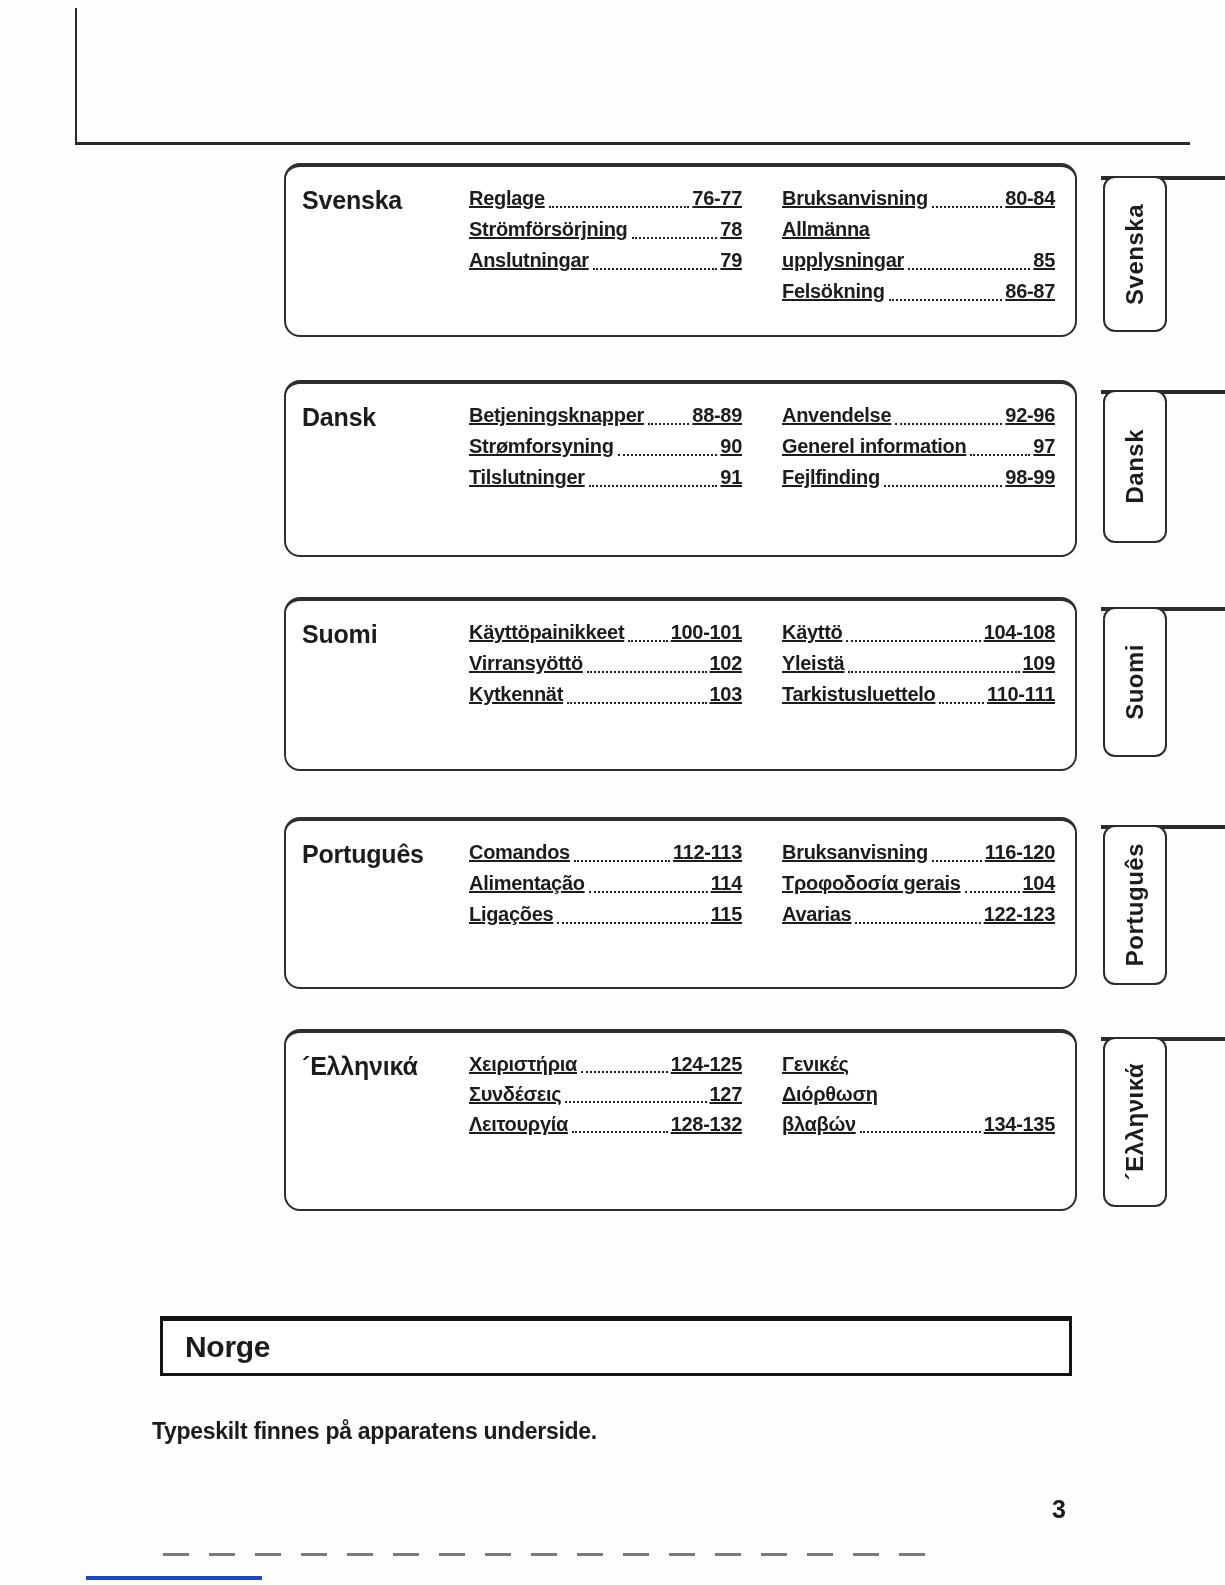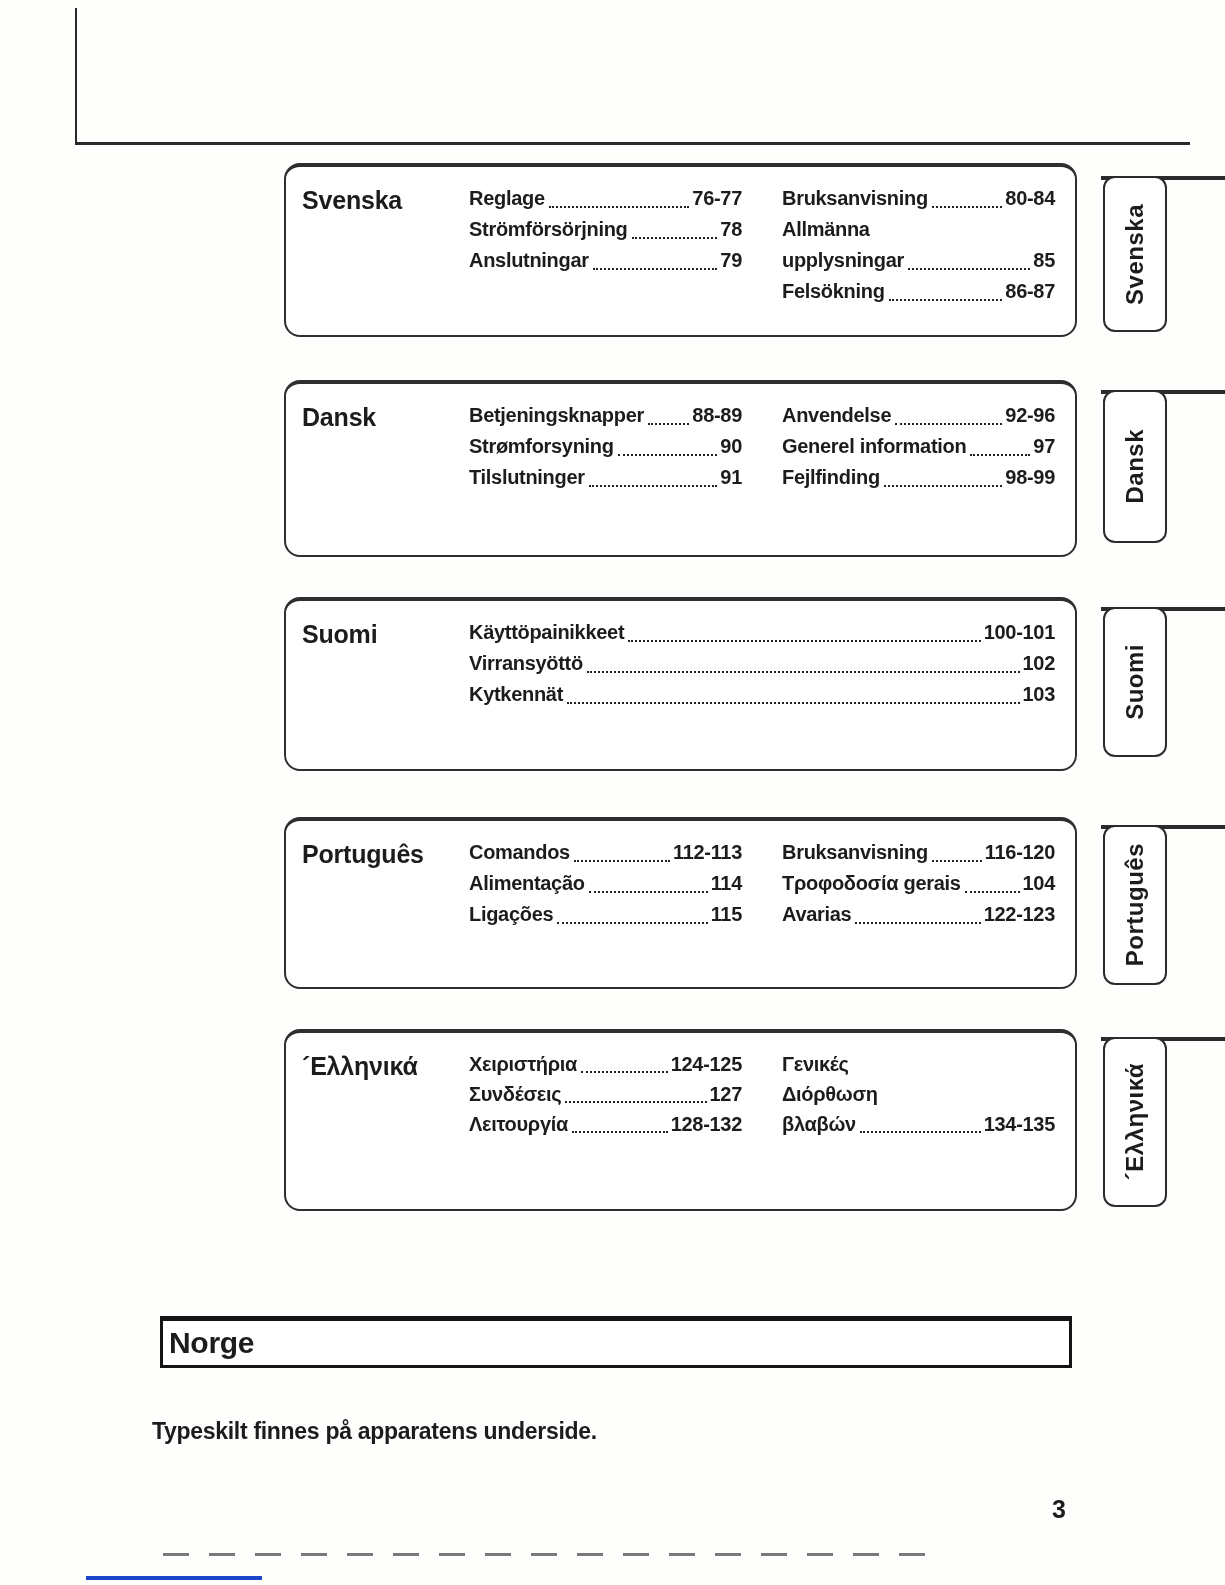--- a/index.html
+++ b/index.html
@@ -18,21 +18,21 @@
   .toc-box {
     position:absolute; left:284px; width:793px;
     border:2px solid #2e2e2e; border-top-width:4px; border-radius:16px;
     background:#fff; display:flex; padding:16px 20px 10px 16px;
   }
   .lang-name {
     width:167px; font-size:25px; font-weight:bold; padding-top:3px;
     letter-spacing:-0.2px; flex:0 0 auto;
   }
   .cols { flex:1; display:flex; gap:40px; min-width:0; }
-  .col { flex:1; display:flex; flex-direction:column; min-width:0; }
+  .col { flex:1; display:flex; flex-direction:column; min-width:0;text-decoration:underline; }
   .entry {
     display:flex; align-items:baseline; font-size:20px; line-height:31px;
     font-weight:bold; letter-spacing:-0.3px; white-space:nowrap;
   }
   .tight .entry { line-height:30px;text-align:right; }
   .leader {
     flex:1; align-self:flex-end; margin:0 3px 6px 4px; min-width:10px;
     border-bottom:2px dotted #222;
   }
   .pg { white-space:nowrap; }
@@ -46,23 +46,23 @@
     border:2.5px solid #2b2b2b; border-radius:12px; background:#fff;
     display:flex; align-items:center; justify-content:center;
   }
   .tab-label {
     writing-mode:vertical-rl; transform:rotate(180deg);
     font-weight:bold; font-size:24px; letter-spacing:0.5px; white-space:nowrap;
   }
 
   
   .norge-box {
-    position:absolute; left:160px; top:1316px; width:912px; height:52px;
+    position:absolute; left:160px; top:1316px; width:912px; height:60px;
     border:3px solid #141414; border-top-width:5px; background:#fff;
-    display:flex; align-items:center; padding-left:6px;
+    display:flex; align-items:center; padding-left:22px;
   }
   .norge-label { font-size:30px; font-weight:bold; letter-spacing:-0.3px; }
 
   .footer-note {
     position:absolute; left:152px; top:1418px; font-size:23px; font-weight:bold;
     letter-spacing:-0.3px;
   }
   .page-number { position:absolute; left:1052px; top:1495px; font-size:25px; font-weight:bold; }
 
   
@@ -178,20 +178,37 @@
           <span class="lbl">Virransyöttö</span>
           <span class="leader"></span>
           <span class="pg">102</span>
         </div>
         <div class="entry">
           <span class="lbl">Kytkennät</span>
           <span class="leader"></span>
           <span class="pg">103</span>
         </div>
       </div>
+      <div class="col">
+        <div class="entry">
+          <span class="lbl">Käyttö</span>
+          <span class="leader"></span>
+          <span class="pg">104-108</span>
+        </div>
+        <div class="entry">
+          <span class="lbl">Yleistä</span>
+          <span class="leader"></span>
+          <span class="pg">109</span>
+        </div>
+        <div class="entry">
+          <span class="lbl">Tarkistusluettelo</span>
+          <span class="leader"></span>
+          <span class="pg">110-111</span>
+        </div>
+      </div>
     </div>
   </section>
 
   <section class="toc-box" style="top:817px;height:172px;">
     <div class="lang-name">Português</div>
     <div class="cols">
       <div class="col">
         <div class="entry">
           <span class="lbl">Comandos</span>
           <span class="leader"></span>

